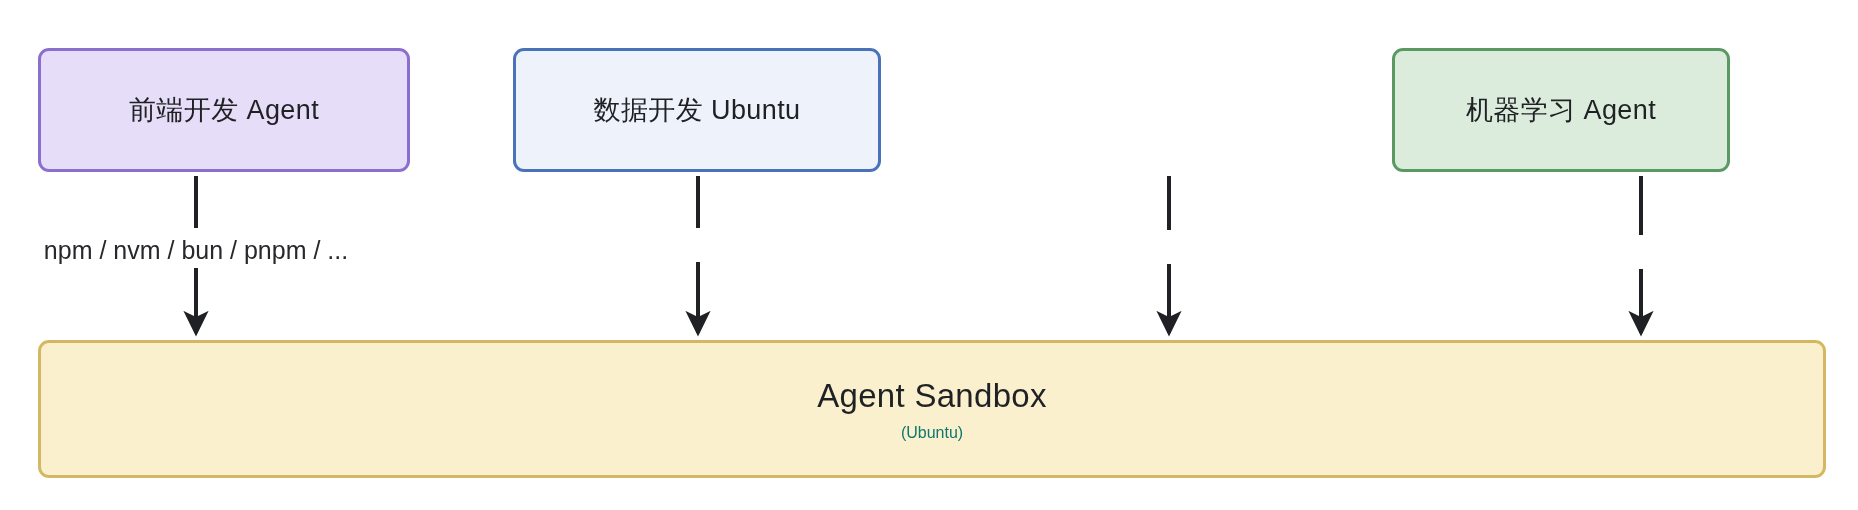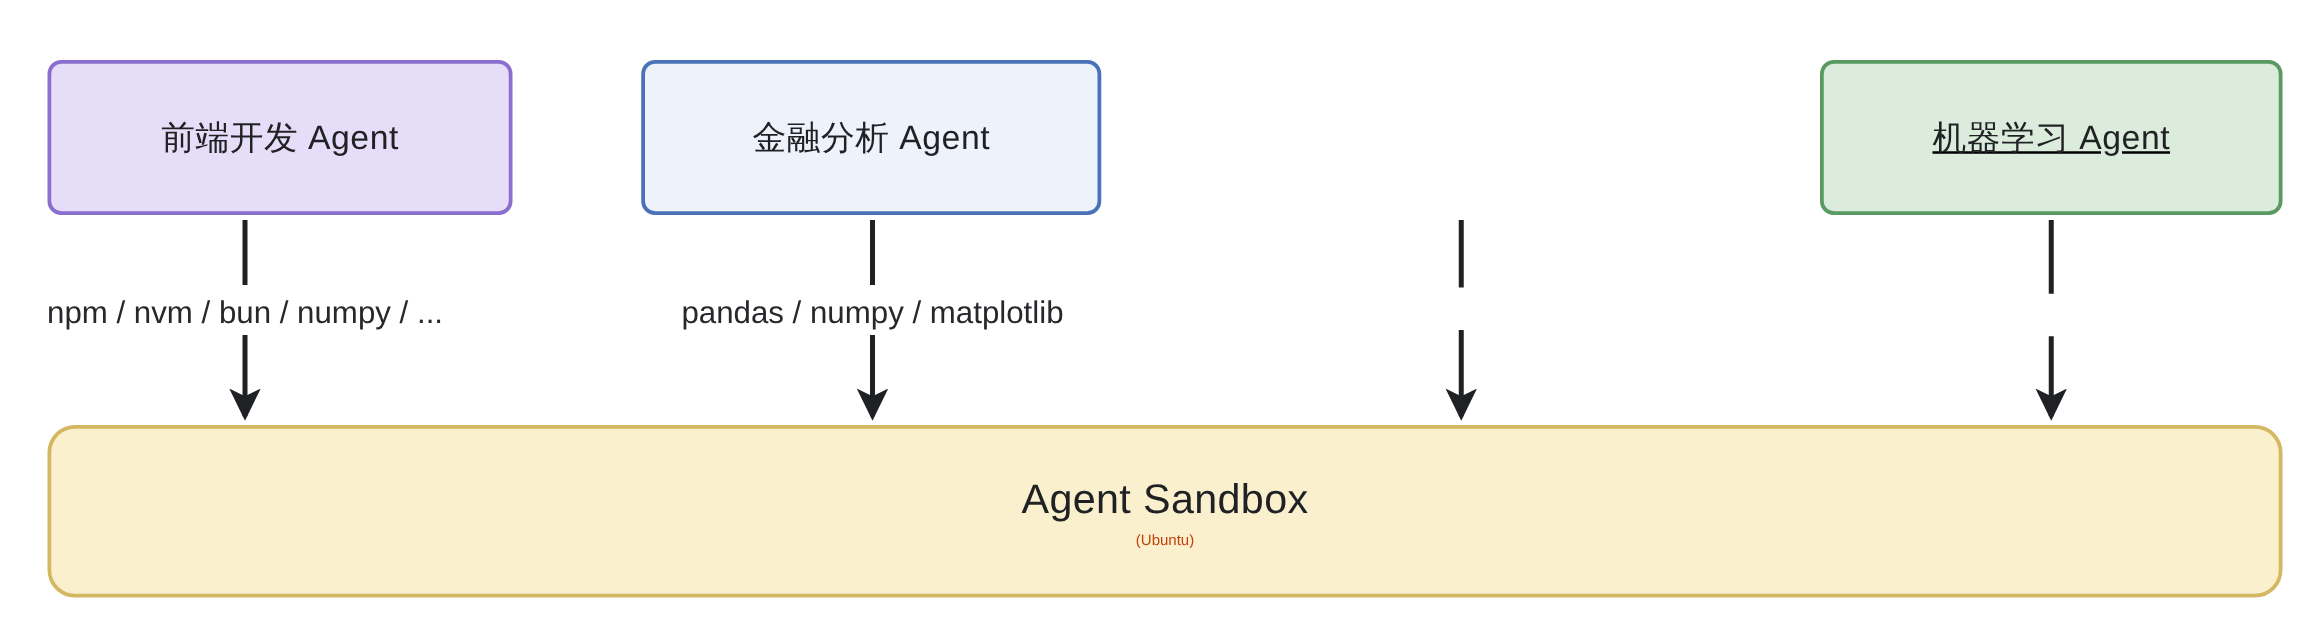--- a/index.html
+++ b/index.html
@@ -47,47 +47,47 @@
   .agent-node-label {
     font-size: 27px;
     color: #1f2124;
     letter-spacing: 0.4px;
     line-height: 1.2;
   }
 
   .agent-node.n0 { left: 38px;   width: 372px; }
   .agent-node.n1 { left: 513px;  width: 368px; }
   .agent-node.n2 { left: 984px;  width: 369px; }
-  .agent-node.n3 { left: 1456px; width: 370px; text-decoration: underline; }
+  .agent-node.n3 { left: 1392px; width: 338px; }
 
   
   #sandbox-node {
     position: absolute;
     left: 38px;
     top: 340px;
     width: 1788px;
     height: 138px;
     box-sizing: border-box;
-    border-radius: 22px;
+    border-radius: 11px;
     border: 3px solid #d4b861;
     background: #faf0ce;
     display: flex;
     flex-direction: column;
     align-items: center;
     justify-content: center;
   }
   #sandbox-title {
     font-size: 33px;
     color: #1f2124;
     line-height: 1.2;
     letter-spacing: 0.3px;
   }
   #sandbox-subtitle {
-    font-size: 12px;
-    color: #c2410c;
+    font-size: 16px;
+    color: #0f766e;
     margin-top: 7px;
     line-height: 1.2;
   }
 
   
   .edge-label {
     position: absolute;
     font-size: 25px;
     color: #26282c;
     white-space: nowrap;
@@ -132,29 +132,28 @@
       <line x1="1641" y1="176" x2="1641" y2="235" stroke="#1f2124" stroke-width="4"></line>
       <line x1="1641" y1="269" x2="1641" y2="333" stroke="#1f2124" stroke-width="4" marker-end="url(#arrow)"></line>
     </g>
   </svg>
 
   <div class="agent-node n0" style="background:#e6ddf8; border-color:#8a6fce;">
     <span class="agent-node-label">前端开发 Agent</span>
   </div>
 
   <div class="agent-node n1" style="background:#eef2fb; border-color:#4a72b8;">
-    <span class="agent-node-label">金融分析 Agent</span>
+    <span class="agent-node-label">数据开发 Ubuntu</span>
   </div>
 
 
   <div class="agent-node n3" style="background:#dcecdc; border-color:#5a9a62;">
     <span class="agent-node-label">机器学习 Agent</span>
   </div>
 
-  <div class="edge-label e0">npm / nvm / bun / numpy / ...</div>
-  <div class="edge-label e1">pandas / numpy / matplotlib</div>
+  <div class="edge-label e0">npm / nvm / bun / pnpm / ...</div>
 
   <div id="sandbox-node">
     <div id="sandbox-title">Agent Sandbox</div>
     <div id="sandbox-subtitle">(Ubuntu)</div>
   </div>
 
 </div>
 
 </body></html>

